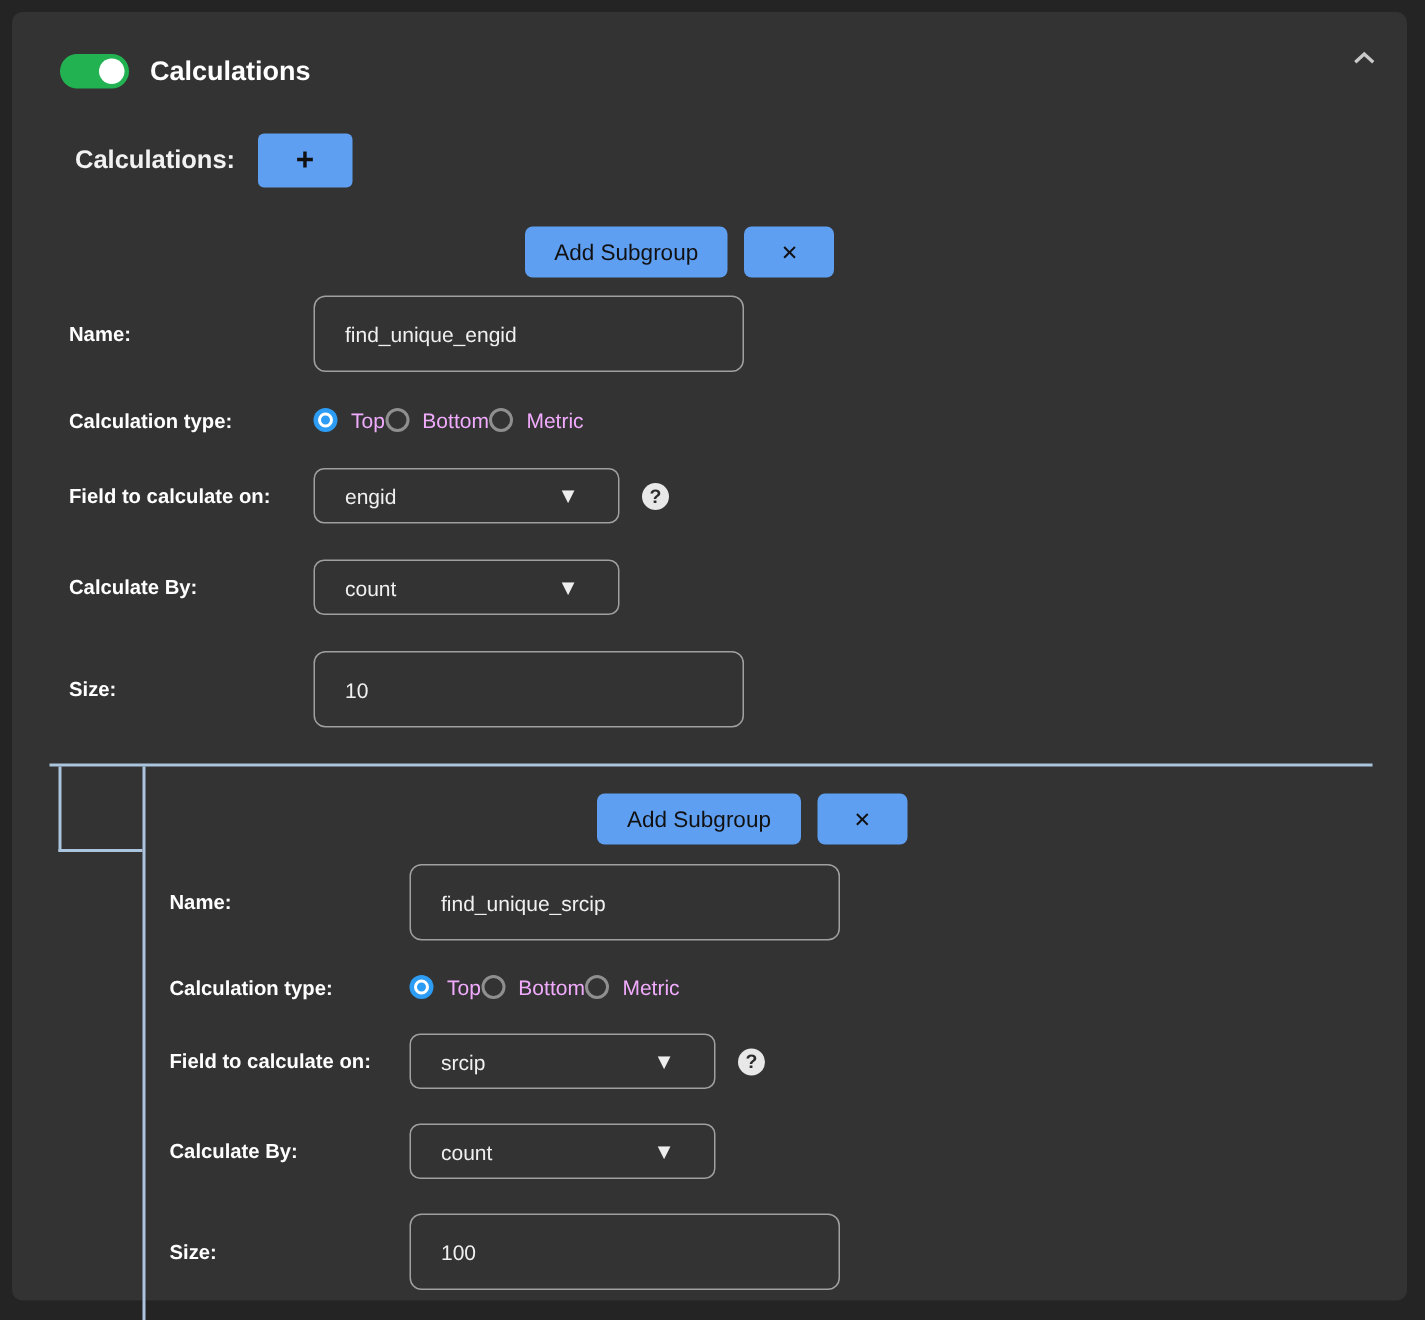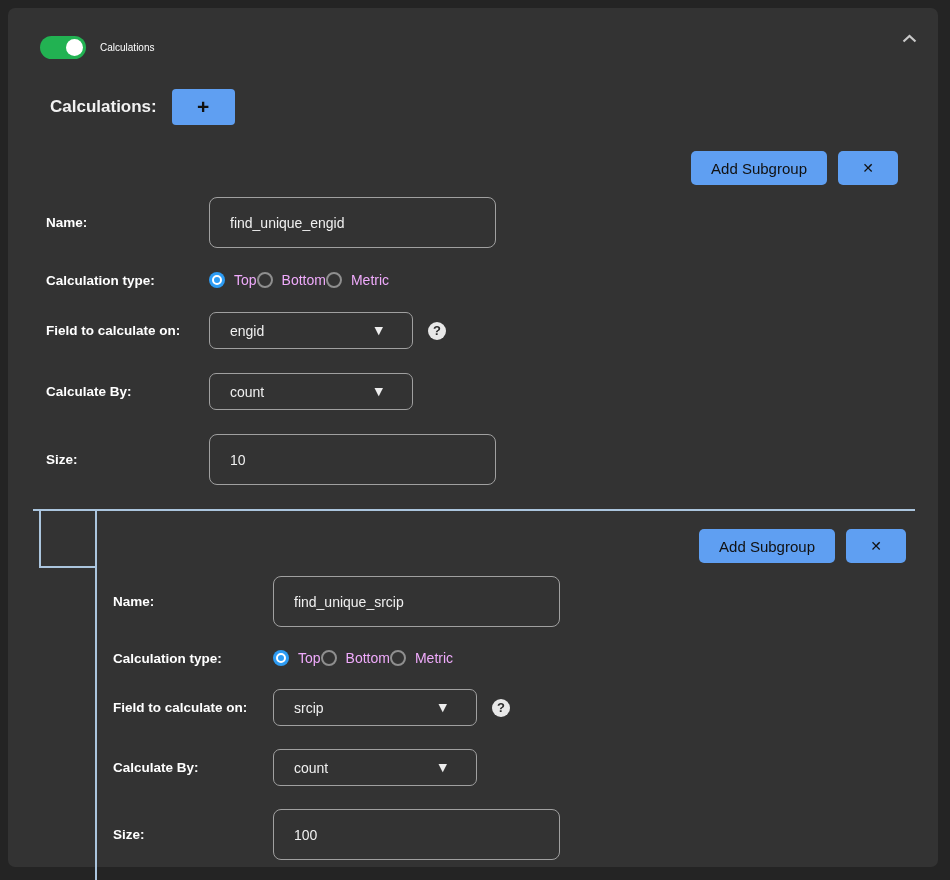--- a/index.html
+++ b/index.html
@@ -20,36 +20,36 @@
   
   .header { position:relative; display:flex; align-items:center; padding:28px 0 0 32px; }
   .toggle {
     width:46px; height:23px; border-radius:12px;
     background:#22b252; position:relative; cursor:pointer; flex:0 0 auto;
   }
   .toggle-knob {
     position:absolute; top:3px; right:3px;
     width:17px; height:17px; border-radius:50%; background:#ffffff;
   }
-  .toggle-label { margin-left:14px; color:#ffffff; font-size:10px; font-weight:normal; }
+  .toggle-label { margin-left:14px; color:#ffffff; font-size:18px; font-weight:bold; }
   .chevron-btn { position:absolute; right:20px; top:26px; cursor:pointer; line-height:0; }
 
   
   .heading-row { display:flex; align-items:center; margin:30px 0 0 42px; }
   .heading { color:#f2f2f2; font-size:17px; font-weight:bold; }
   .btn-plus {
     margin-left:15px; width:63px; height:36px;
     background:#5f9ff2; border:none; border-radius:4px;
     color:#111111; font-size:21px; font-weight:bold;
     font-family:"Liberation Sans", sans-serif;
     display:flex; align-items:center; justify-content:center; cursor:pointer;
   }
 
   
-  .group-actions { display:flex; justify-content:flex-end; gap:11px; margin:26px 40px 12px 0; }
+  .group-actions { display:flex; justify-content:center; gap:11px; margin:26px 40px 12px 0; }
   .btn-add {
     height:34px; padding:0 20px;
     background:#5f9ff2; border:none; border-radius:5px;
     color:#111111; font-size:15px;
     font-family:"Liberation Sans", sans-serif; cursor:pointer;
   }
   .btn-x {
     width:60px; height:34px;
     background:#5f9ff2; border:none; border-radius:5px;
     color:#111111; font-size:14px; font-weight:bold;

